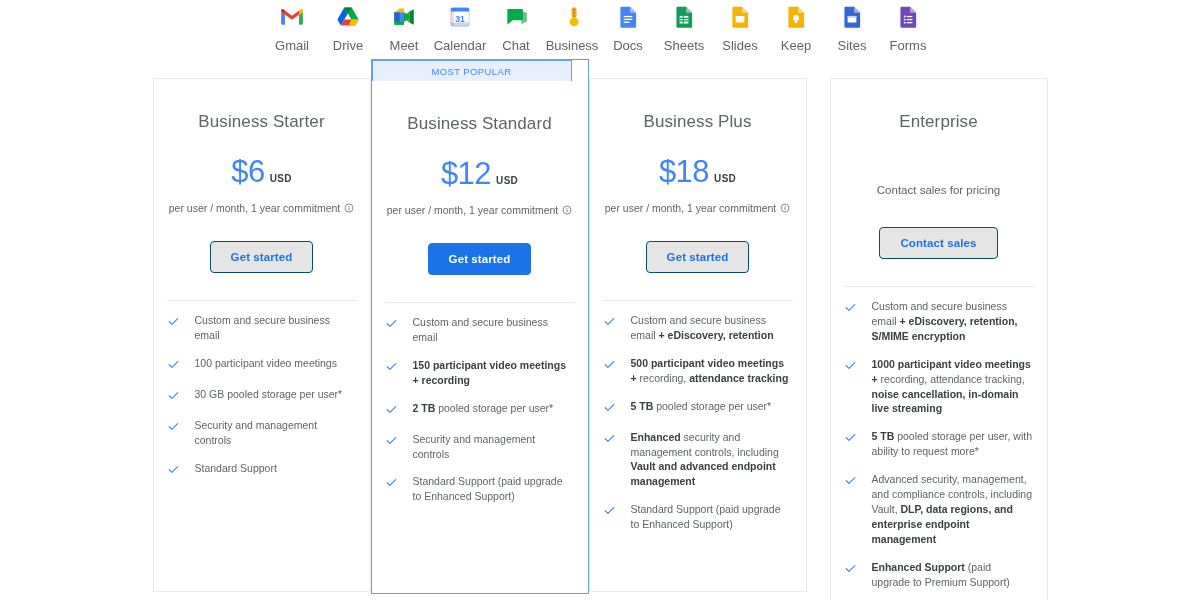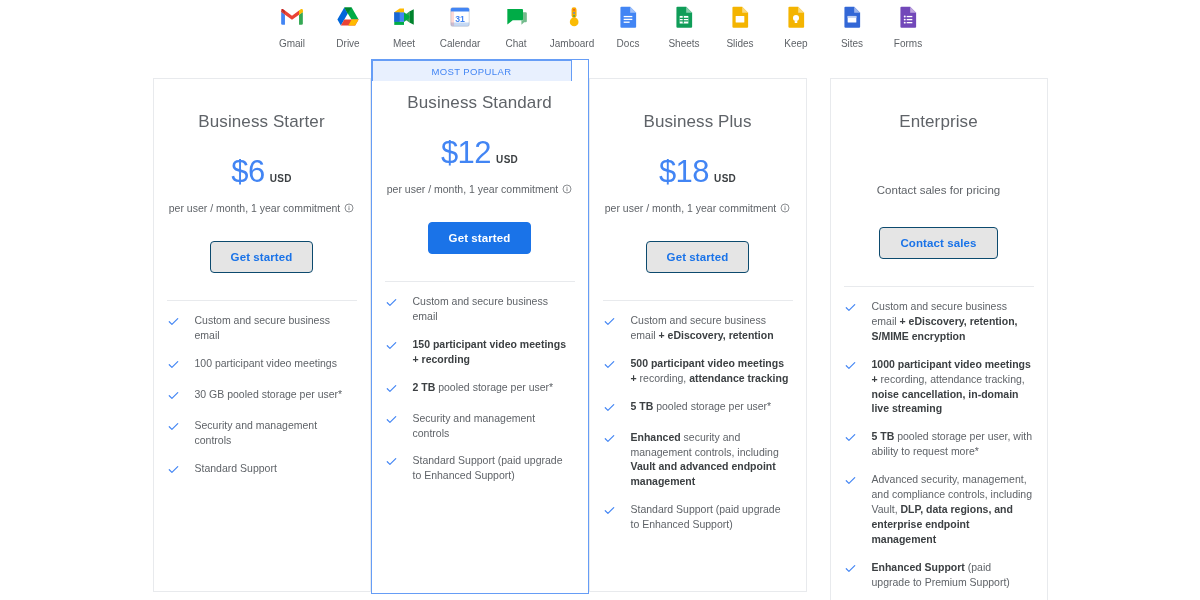--- a/index.html
+++ b/index.html
@@ -21,21 +21,21 @@
   }
   .app {
     width: 40px;
     display: flex;
     flex-direction: column;
     align-items: center;
     gap: 9px;
   }
   .app-glyph { width: 26px; height: 26px; display: block; }
   .app-label {
-    font-size: 10px;
+    font-size: 13px;
     color: #5f6368;
     line-height: 1;
     white-space: nowrap;
   }
 
   
   .pricing {
     position: relative;
     display: flex;
     justify-content: center;
@@ -68,21 +68,21 @@
     background: #e8f0fe;
     border: 1px solid #669df6;
     border-bottom: none;
     color: #4285f4;
     font-size: 9.5px;
     letter-spacing: .4px;
     display: flex;
     align-items: center;
     justify-content: center;
   }
-  .card.popular .card-inner { }
+  .card.popular .card-inner { padding-top: 21px; }
 
   .card-inner { display: flex; flex-direction: column; flex: 1; }
 
   .plan-title {
     text-align: center;
     font-size: 17px;
     font-weight: 400;
     color: #5f6368;
     margin-top: 33px;
     letter-spacing: .1px;
@@ -248,21 +248,21 @@
     <div class="app">
       <span>
         <svg class="app-glyph" viewBox="0 0 24 24">
           <path d="M10 16.5a4 4 0 1 0 8 0 4 4 0 0 0-8 0z" fill="#fbbc04"></path>
           <rect x="11.6" y="3" width="4.6" height="10" rx="2.3" fill="#f9ab00"></rect>
           <circle cx="13.9" cy="5.4" r=".85" fill="#ea4335"></circle>
           <circle cx="13.9" cy="8.2" r=".85" fill="#4285f4"></circle>
           <circle cx="13.9" cy="11" r=".85" fill="#34a853"></circle>
         </svg>
       </span>
-      <span class="app-label">Jamboard</span>
+      <span class="app-label">Business</span>
     </div>
     <div class="app">
       <span>
         <svg class="app-glyph" viewBox="0 0 24 24">
           <path d="M6 2.5h8l5.5 5.5v13a1 1 0 0 1-1 1H6a1 1 0 0 1-1-1V3.5a1 1 0 0 1 1-1z" fill="#4285f4"></path>
           <path d="M14 2.5 19.5 8H14z" fill="#a1c2fa"></path>
           <g fill="#fff">
             <rect x="8" y="11" width="8" height="1.2"></rect>
             <rect x="8" y="13.6" width="8" height="1.2"></rect>
             <rect x="8" y="16.2" width="5.5" height="1.2"></rect>

